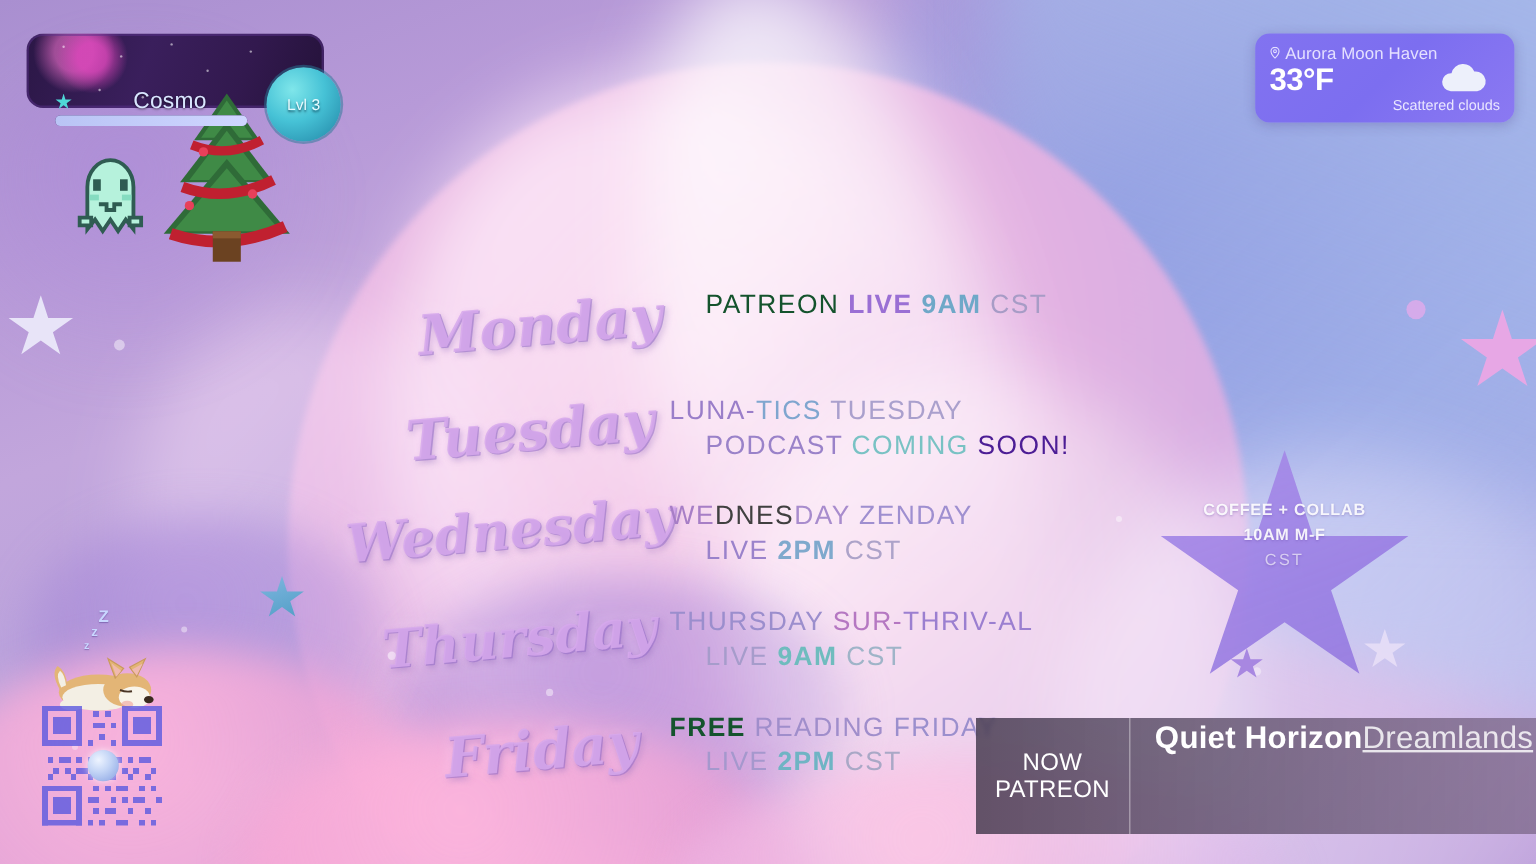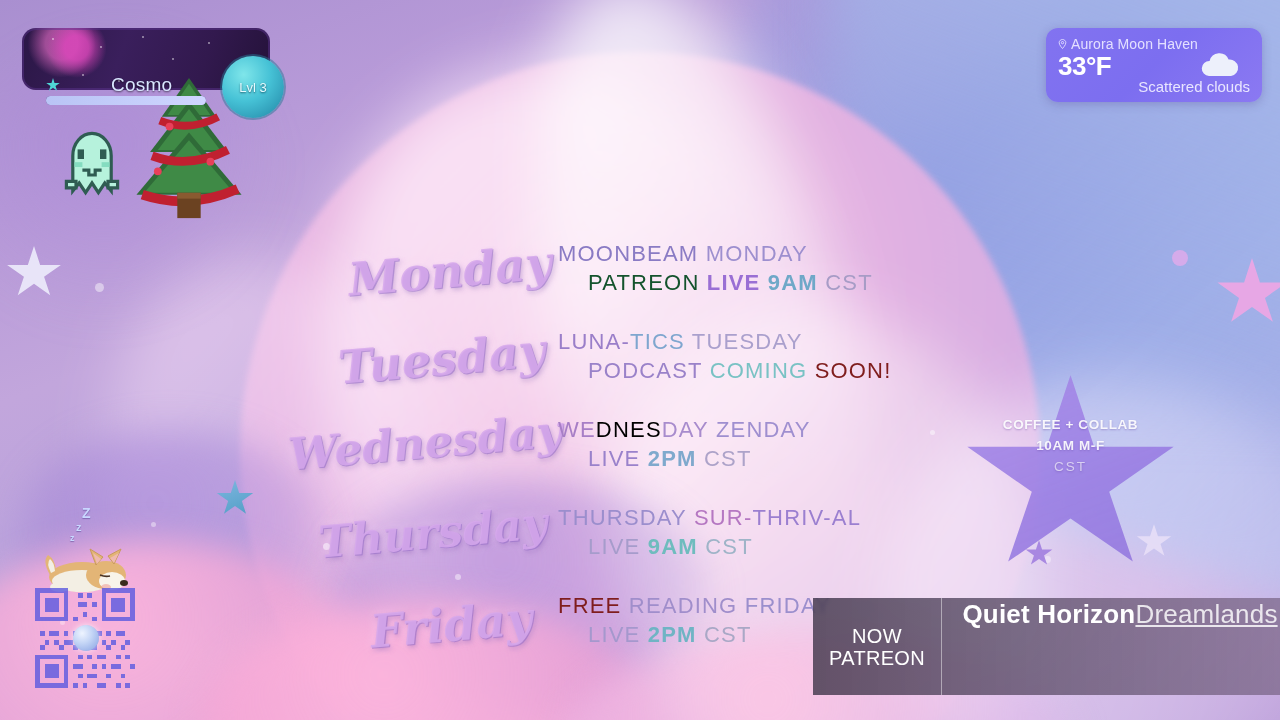--- a/index.html
+++ b/index.html
@@ -130,21 +130,21 @@
   .weather {
     position:absolute; right:18px; top:28px; width:216px; height:74px;
     border-radius:12px;
     background:linear-gradient(135deg,#8273f0 0%,#7c6ef0 50%,#8b79f2 100%);
     box-shadow:0 2px 10px rgba(60,40,120,.25);
     padding:8px 12px;
     color:#fff;
   }
   .weather-loc { font-size:14px; color:#e4e0ff; display:flex; align-items:center; gap:4px; letter-spacing:.1px;}
   .weather-temp { font-size:26px; font-weight:bold; margin-top:1px; letter-spacing:-.5px; line-height:1.05; }
-  .weather-desc { position:absolute; right:12px; bottom:7px; font-size:15px; color:#e9e6ff; }
+  .weather-desc { position:absolute; right:12px; bottom:7px; font-size:12px; color:#e9e6ff; }
   .weather-icon { position:absolute; right:20px; top:22px; width:44px; height:28px; }
 
   
   .sched-title {
     position:absolute; left:330px; top:168px; width:660px;
     font-family:"DejaVu Serif", serif; font-style:italic; font-weight:bold;
     font-size:66px; color:rgba(255,255,255,.20);
     text-shadow:0 2px 3px rgba(150,110,190,.22);
     letter-spacing:1px; white-space:nowrap;
   }
@@ -314,49 +314,48 @@
       <path d="M11,26 a7.5,7.5 0 0 1 0.6,-15 a10,10 0 0 1 19,-1.4 a7.5,7.5 0 0 1 2.4,16.4 z" fill="#edf0fb"></path>
     </svg>
     <div class="weather-desc">Scattered clouds</div>
   </div>
 
 
   <div class="sched" id="schedule-container">
       <div class="row" style="top: 236px;">
         <div class="day-script" style="top: 10px; left: 18px; font-size: 46px;">Monday</div>
         <div class="evt">
-          <div class="l1"><span class="seg" style="color: rgb(138, 123, 196);">MOONBEAM </span><span class="seg" style="color: rgb(157, 143, 207);">MONDAY</span></div>
           <div class="l2"><span class="seg" style="color: #14532d;">PATREON </span><span class="seg" style="color: rgb(154, 111, 212); font-weight: bold;">LIVE </span><span class="seg" style="color: rgb(111, 168, 200); font-weight: bold;">9AM </span><span class="seg" style="color: rgb(167, 156, 198);">CST</span></div>
         </div>
       </div>
       <div class="row" style="top: 324px;">
         <div class="day-script" style="top: 10px; left: 8px; font-size: 46px;">Tuesday</div>
         <div class="evt">
           <div class="l1"><span class="seg" style="color: rgb(154, 126, 201); text-align: center;">LUNA-</span><span class="seg" style="color: rgb(127, 166, 207);">TICS </span><span class="seg" style="color: rgb(170, 160, 205);">TUESDAY</span></div>
-          <div class="l2"><span class="seg" style="color: rgb(154, 130, 201);">PODCAST </span><span class="seg" style="color: rgb(121, 194, 196);">COMING </span><span class="seg" style="color: #7f1d1d;">SOON!</span></div>
+          <div class="l2"><span class="seg" style="color: rgb(154, 130, 201);">PODCAST </span><span class="seg" style="color: rgb(121, 194, 196);">COMING </span><span class="seg" style="color: #4c1d95;">SOON!</span></div>
         </div>
       </div>
       <div class="row" style="top: 412px;">
         <div class="day-script" style="top: 10px; left: -42px; font-size: 44px;">Wednesday</div>
         <div class="evt">
-          <div class="l1"><span class="seg" style="color: rgb(167, 126, 198);">WE</span><span class="seg" style="color: #000000;">DNES</span><span class="seg" style="color: rgb(168, 140, 205);">DAY </span><span class="seg" style="color: rgb(159, 143, 208);">ZENDAY</span></div>
+          <div class="l1"><span class="seg" style="color: rgb(167, 126, 198);">WE</span><span class="seg" style="color: #404040;">DNES</span><span class="seg" style="color: rgb(168, 140, 205);">DAY </span><span class="seg" style="color: rgb(159, 143, 208);">ZENDAY</span></div>
           <div class="l2"><span class="seg" style="color: rgb(154, 130, 203);">LIVE </span><span class="seg" style="color: rgb(127, 169, 205); font-weight: bold;">2PM </span><span class="seg" style="color: rgb(173, 163, 201);">CST</span></div>
         </div>
       </div>
       <div class="row" style="top: 500px;">
         <div class="day-script" style="top: 10px; left: -12px; font-size: 44px;">Thursday</div>
         <div class="evt">
           <div class="l1"><span class="seg" style="color: rgb(155, 142, 205);">THURSDAY </span><span class="seg" style="color: rgb(181, 119, 194);">SUR-</span><span class="seg" style="color: rgb(155, 127, 208);">THRIV-AL</span></div>
           <div class="l2"><span class="seg" style="color: rgb(166, 156, 203);">LIVE </span><span class="seg" style="color: rgb(111, 188, 190); font-weight: bold;">9AM </span><span class="seg" style="color: rgb(159, 180, 200);">CST</span></div>
         </div>
       </div>
       <div class="row" style="top: 588px;">
         <div class="day-script" style="top: 10px; left: 40px; font-size: 46px;">Friday</div>
         <div class="evt">
-          <div class="l1"><span class="seg" style="color: #7f1d1d;">FREE </span><span class="seg" style="color: rgb(160, 142, 203);">READING </span><span class="seg" style="color: rgb(155, 143, 205);">FRIDAY</span></div>
+          <div class="l1"><span class="seg" style="color: #14532d; font-weight: bold;">FREE </span><span class="seg" style="color: rgb(160, 142, 203);">READING </span><span class="seg" style="color: rgb(155, 143, 205);">FRIDAY</span></div>
           <div class="l2"><span class="seg" style="color: rgb(165, 152, 205);">LIVE </span><span class="seg" style="color: rgb(111, 180, 196); font-weight: bold;">2PM </span><span class="seg" style="color: rgb(169, 168, 198);">CST</span></div>
         </div>
       </div>
     </div>
 
   <div class="star-badge">
     <div class="shape"></div>
     <div class="txt">
       <div>COFFEE + COLLAB</div>
       <div>10AM M-F</div>

